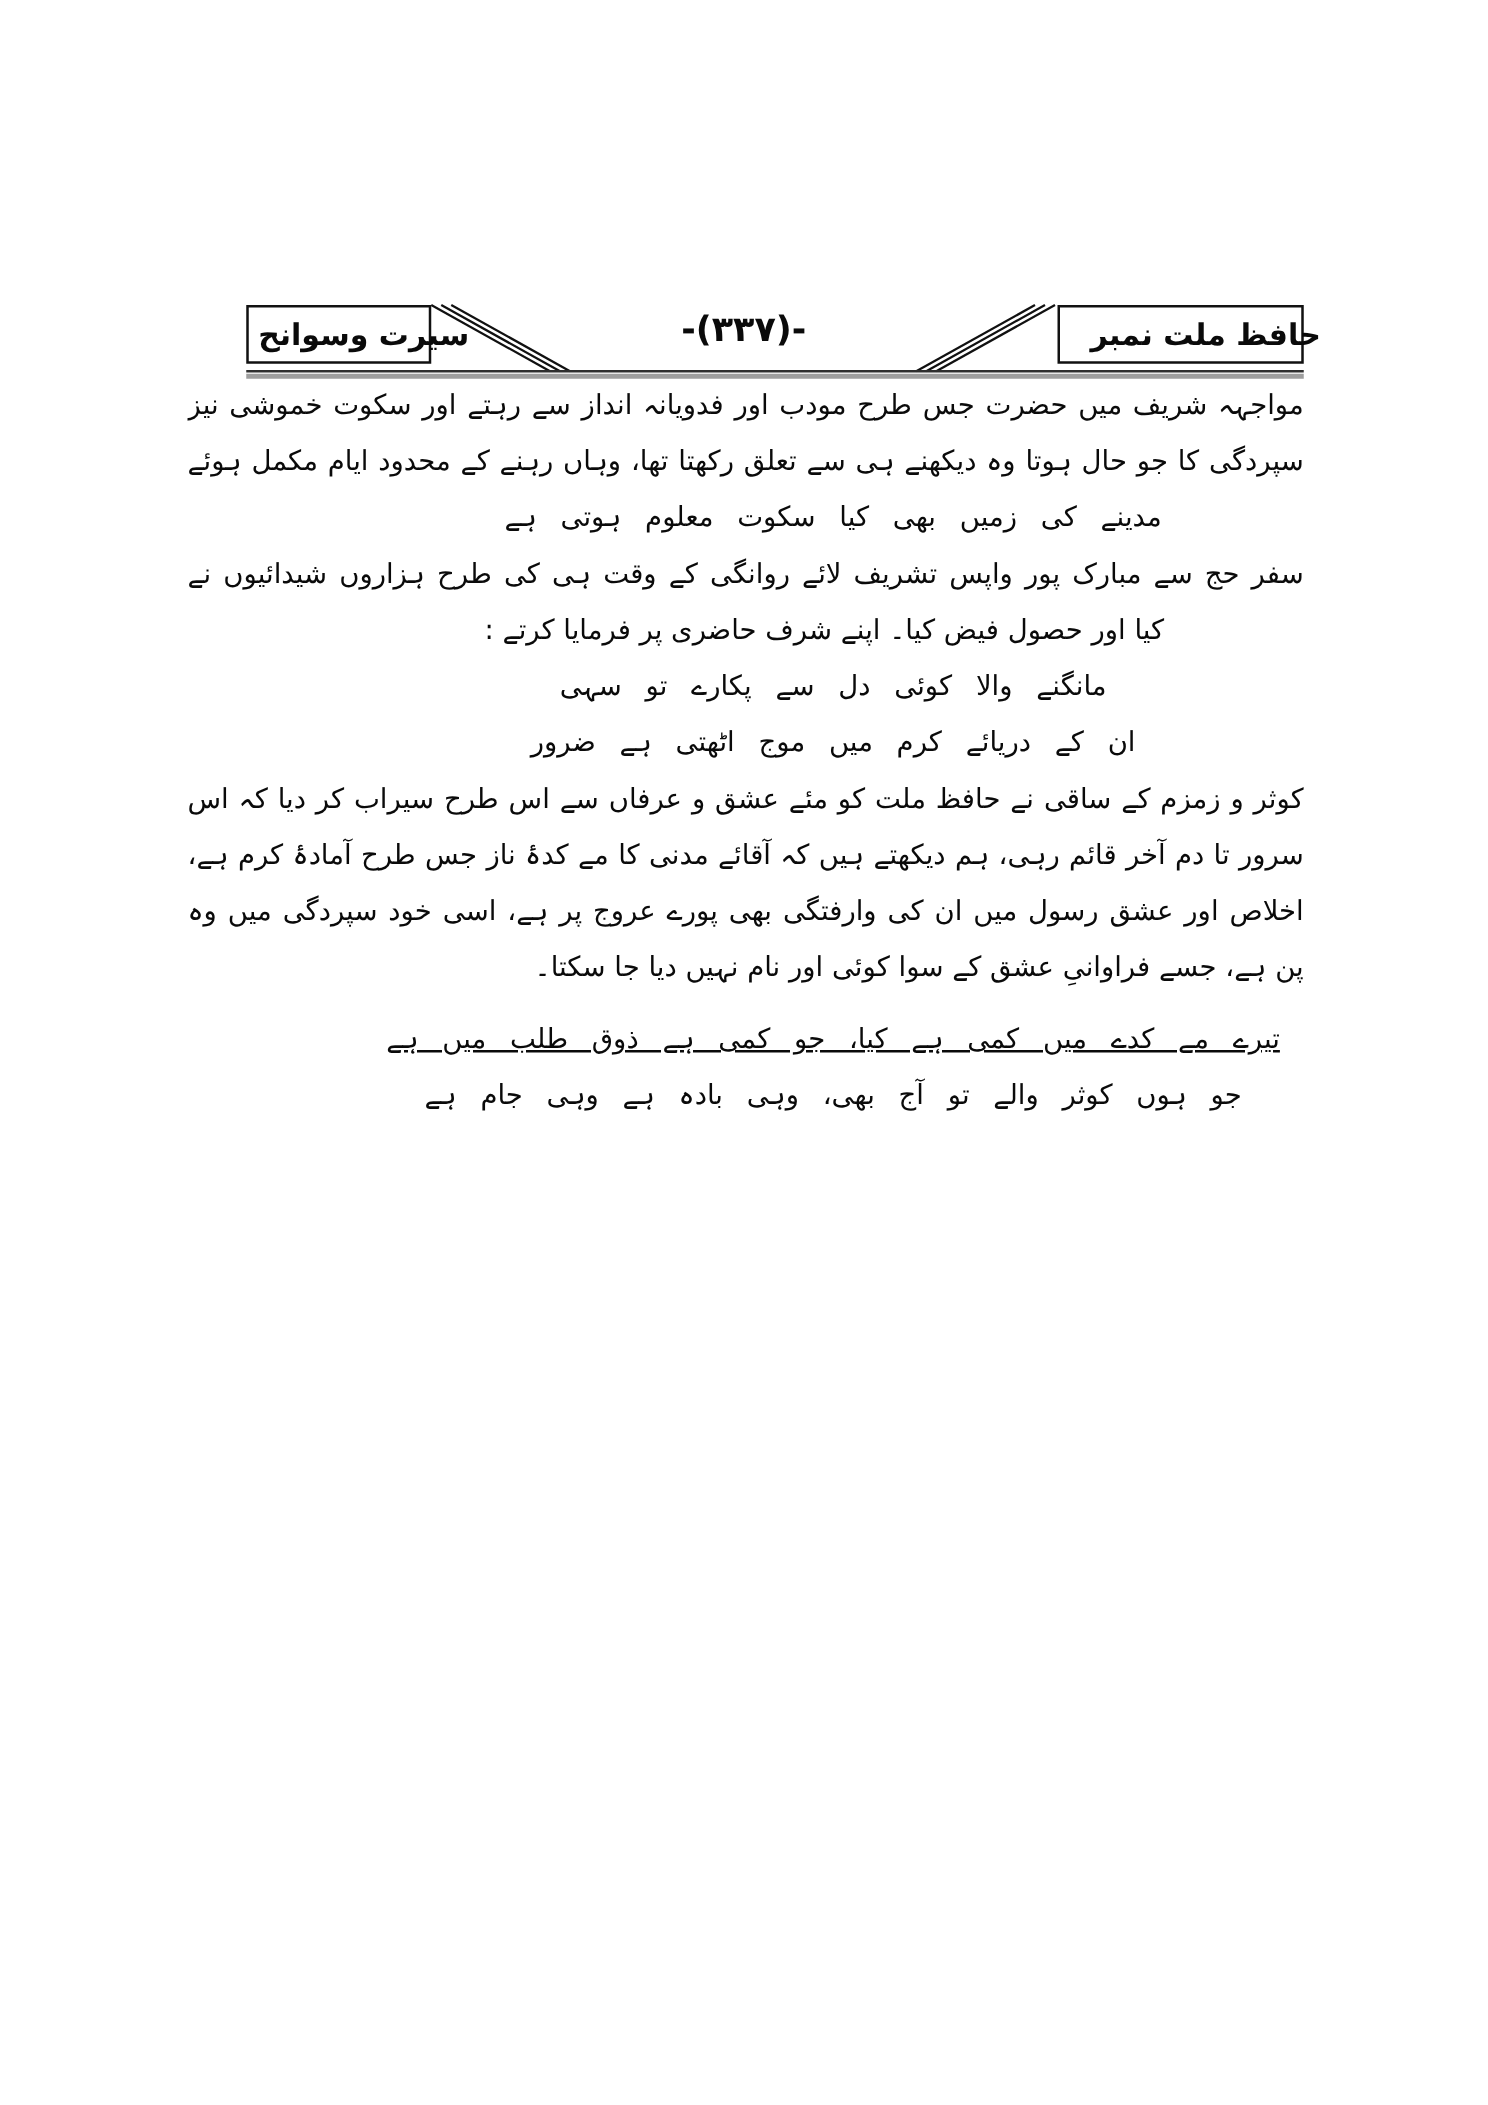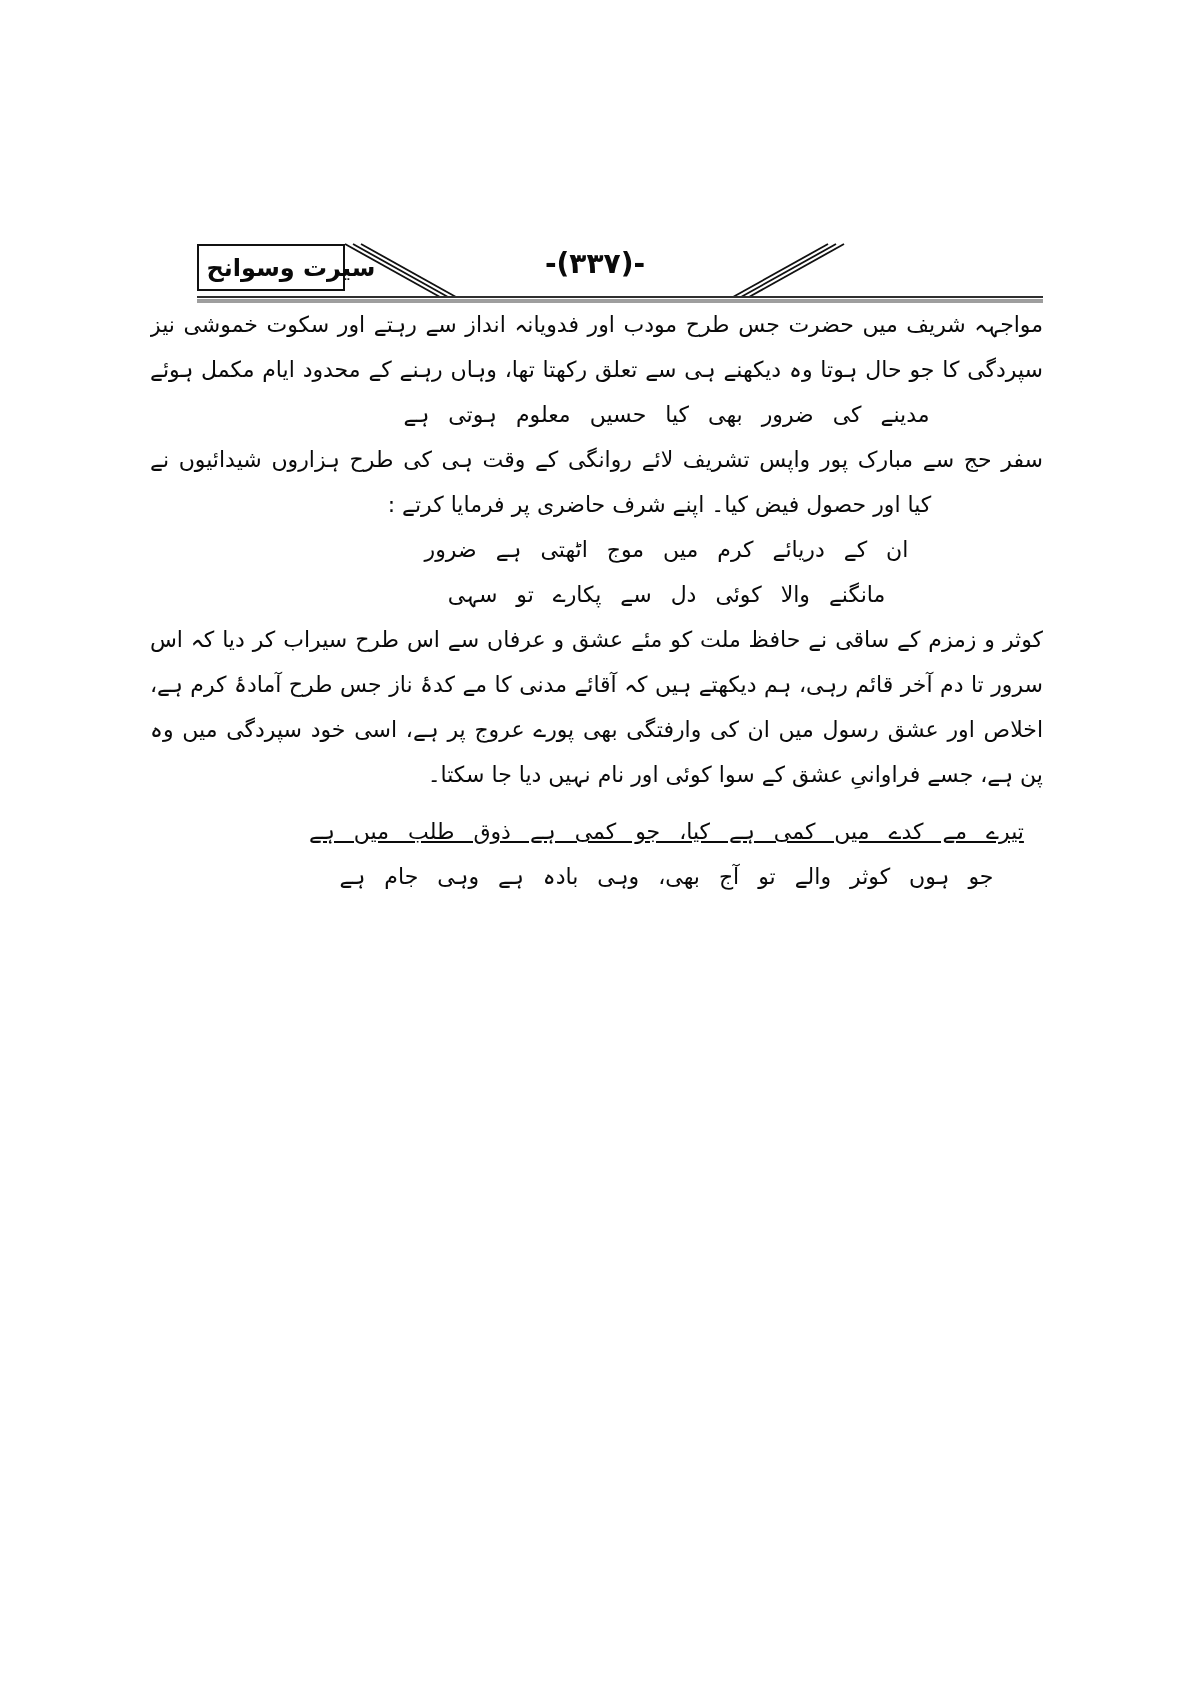--- a/index.html
+++ b/index.html
@@ -108,37 +108,40 @@
   </svg>
 
   <div class="page-num">-(۳۳۷)-</div>
 
   <svg class="diag diag-right" width="120" height="55" viewBox="0 0 120 55">
     <line x1="7" y1="54" x2="102" y2="1" stroke="#111" stroke-width="1.8"></line>
     <line x1="15" y1="54" x2="110" y2="1" stroke="#111" stroke-width="1.8"></line>
     <line x1="23" y1="54" x2="118" y2="1" stroke="#111" stroke-width="1.8"></line>
   </svg>
 
+  <div class="hdr-box right-box">
+    <span class="hdr-label">حافظ ملت نمبر</span>
+  </div>
 
   <div class="rule">
     <div class="rule-dark"></div>
     <div class="rule-gray"></div>
   </div>
 
   <div class="content">
     <div class="line just">مواجہہ شریف میں حضرت جس طرح مودب اور فدویانہ انداز سے رہتے اور سکوت خموشی نیز انابتِ خود</div>
     <div class="line just">سپردگی کا جو حال ہوتا وہ دیکھنے ہی سے تعلق رکھتا تھا، وہاں رہنے کے محدود ایام مکمل ہوئے اور واپسی ہوئی۔</div>
 
-    <div class="line verse">مدینے کی ضرور بھی کیا حسیں معلوم ہوتی ہے</div>
+    <div class="line verse">مدینے کی زمیں بھی کیا سکوت معلوم ہوتی ہے</div>
 
     <div class="line just">سفر حج سے مبارک پور واپس تشریف لائے روانگی کے وقت ہی کی طرح ہزاروں شیدائیوں نے استقبال</div>
     <div class="line contline">کیا اور حصول فیض کیا۔ اپنے شرف حاضری پر فرمایا کرتے :</div>
 
+    <div class="line verse">مانگنے والا کوئی دل سے پکارے تو سہی</div>
     <div class="line verse">ان کے دریائے کرم میں موج اٹھتی ہے ضرور</div>
-    <div class="line verse">مانگنے والا کوئی دل سے پکارے تو سہی</div>
 
     <div class="line just">کوثر و زمزم کے ساقی نے حافظ ملت کو مئے عشق و عرفاں سے اس طرح سیراب کر دیا کہ اس کی مستی و</div>
     <div class="line just">سرور تا دم آخر قائم رہی، ہم دیکھتے ہیں کہ آقائے مدنی کا مے کدۂ ناز جس طرح آمادۂ کرم ہے، حافظ ملت کا</div>
     <div class="line just">اخلاص اور عشق رسول میں ان کی وارفتگی بھی پورے عروج پر ہے، اسی خود سپردگی میں وہ تاثیر و تاثر اور اچھوتا</div>
     <div class="line lastline">پن ہے، جسے فراوانیِ عشق کے سوا کوئی اور نام نہیں دیا جا سکتا۔</div>
 
     <div class="line verse vgap">تیرے مے کدے میں کمی ہے کیا، جو کمی ہے ذوق طلب میں ہے</div>
     <div class="line verse">جو ہوں کوثر والے تو آج بھی، وہی بادہ ہے وہی جام ہے</div>
   </div>
 

